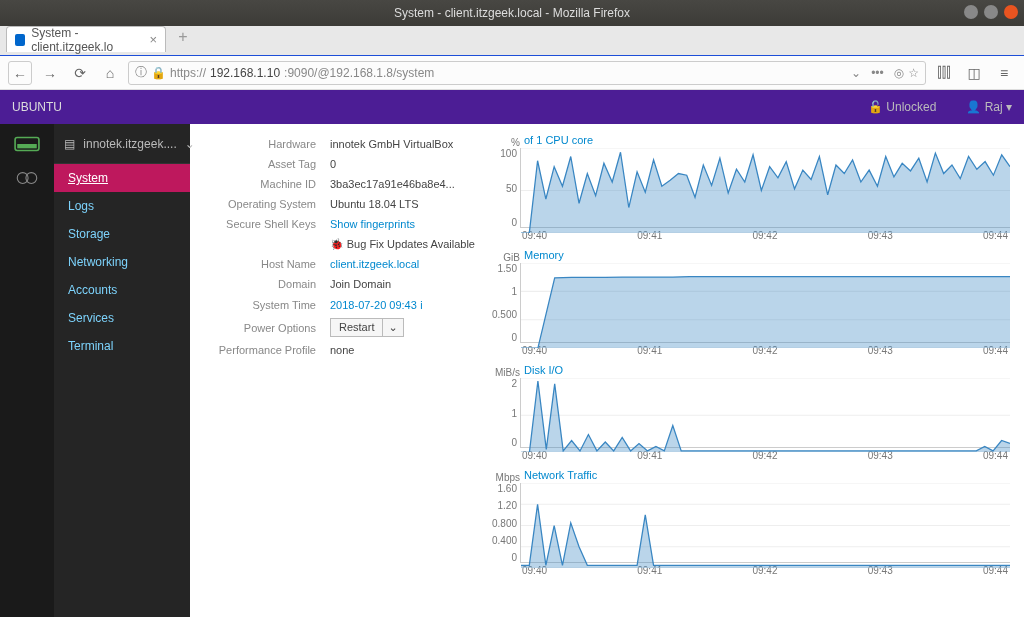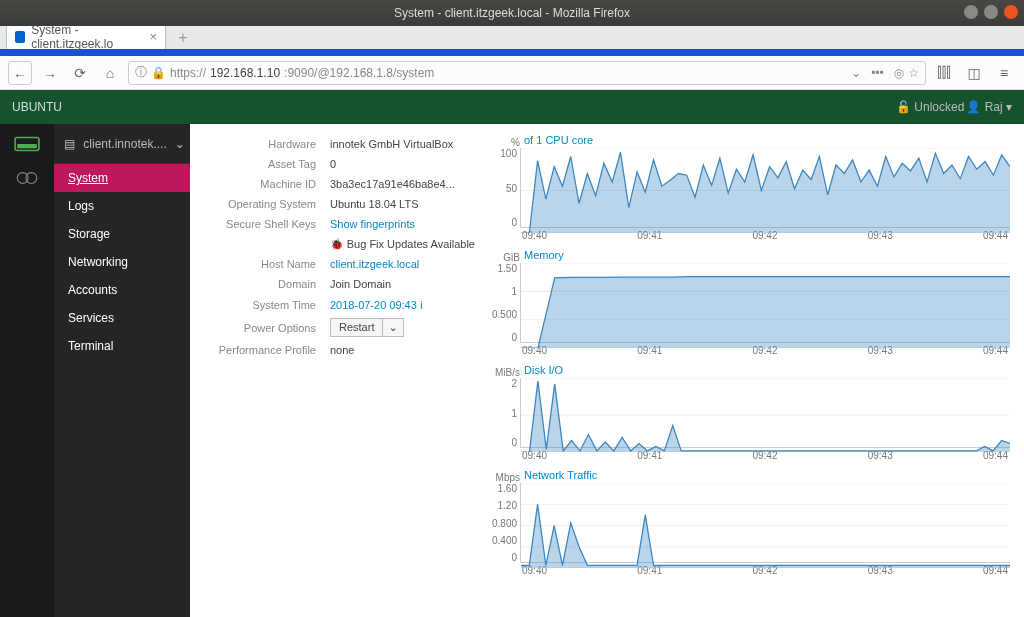--- a/index.html
+++ b/index.html
@@ -4,45 +4,45 @@
 <style>
 * { margin: 0; padding: 0; box-sizing: border-box; font-family: "Helvetica Neue", Helvetica, Arial, sans-serif; }
 body { width: 1024px; height: 617px; background: #2c001e; overflow: hidden; }
 
 
 .titlebar { height: 26px; background: linear-gradient(#484743,#3c3b37); color: #ddd; display: flex; align-items: center; justify-content: center; font-size: 12px; position: relative; }
 .win-controls { position: absolute; right: 6px; top: 5px; display: flex; gap: 6px; }
 .win-btn { width: 14px; height: 14px; border-radius: 50%; }
 
 
-.tabstrip { height: 30px; background: #e8e8e8; display: flex; align-items: flex-end; border-bottom: 7px solid #1d4ed8; }
+.tabstrip { height: 30px; background: #e8e8e8; display: flex; border-bottom: 1px solid #1d4ed8; }
 .tab { height: 26px; background: #fff; border: 1px solid #bbb; border-bottom: none; border-radius: 4px 4px 0 0; display: flex; align-items: center; padding: 0 8px; font-size: 12px; color: #555; margin-left: 6px; max-width: 160px; }
 .tab .favicon { width: 12px; height: 12px; background: #06c; border-radius: 2px; margin-right: 6px; }
 .tab-close { margin-left: 6px; font-size: 13px; color: #888; }
 .newtab { width: 22px; height: 22px; margin-left: 6px; display: flex; align-items: center; justify-content: center; color: #999; font-size: 16px; }
 
 
 .navbar { height: 34px; background: #fcfcfc; border-bottom: 1px solid #ddd; display: flex; align-items: center; padding: 0 8px; gap: 6px; }
 .nav-ic { width: 24px; height: 24px; display: flex; align-items: center; justify-content: center; color: #666; font-size: 14px; }
 .urlbar { flex: 1; height: 24px; border: 1px solid #ccc; border-radius: 3px; display: flex; align-items: center; padding: 0 6px; font-size: 12px; color: #888; gap: 4px; }
 .urlbar .lock { color: #3a8f3a; }
 .urlbar .bold { color: #444; }
 
 
-.cp-header { height: 34px; background: #14532d; display: flex; align-items: center; padding: 0 12px; color: #ddd; font-size: 12px; }
+.cp-header { height: 34px; background: #4c1d95; display: flex; align-items: center; padding: 0 12px; color: #ddd; font-size: 12px; }
 .cp-header .brand { font-weight: 500; }
-.cp-header .right { margin-left: auto; display: flex; align-items: center; gap: 2px; color: #bbb; justify-content: space-between; }
+.cp-header .right { margin-left: auto; display: flex; align-items: center; gap: 30px; color: #bbb; justify-content: space-between; }
 
 
 .workspace { display: flex; height: calc(617px - 26px - 30px - 34px - 34px); background: #fff; }
 .left-rail { width: 54px; background: #1a1a1a; display: flex; flex-direction: column; align-items: center; padding-top: 10px; gap: 14px; }
 .rail-ic { width: 26px; height: 20px; }
 .sidebar { width: 136px; background: #252525; color: #bbb; font-size: 12px; }
 .host-row { height: 40px; display: flex; align-items: center; padding: 0 10px; gap: 8px; border-bottom: 1px solid #333; }
-.nav-item { padding: 7px 14px; cursor: pointer; color: #ffffff; }
+.nav-item { padding: 7px 14px; cursor: pointer; color: #7dd3fc; }
 .nav-item.active { background: #be185d; color: #fff; text-decoration: underline; }
 
 .content { flex: 1; display: flex; padding: 10px 14px 0 14px; overflow: hidden; }
 .info-col { width: 280px; font-size: 11px; color: #666; }
 .info-row { display: flex; padding: 3px 0; min-height: 20px; align-items: center; }
 .info-label { width: 126px; text-align: right; padding-right: 14px; color: #888; }
 .info-val { color: #444; }
 .info-val .link { color: #0088ce; cursor: pointer; }
 .restart-btn { display: inline-flex; }
 .restart-btn span { border: 1px solid #bbb; padding: 2px 8px; background: #f6f6f6; font-size: 11px; }
@@ -120,21 +120,21 @@
       </svg>
     <svg class="rail-ic" viewBox="0 0 24 16">
         <circle cx="8" cy="8" r="5" fill="none" stroke="#888"></circle>
         <circle cx="16" cy="8" r="5" fill="none" stroke="#888"></circle>
       </svg>
   </div>
 
   <div class="sidebar">
     <div class="host-row">
       <span>▤</span>
-      <span>client.innotek....</span>
+      <span>innotek.itzgeek....</span>
       <span style="margin-left:auto">⌄</span>
     </div>
     <div id="sidebar-items">
         <div class="nav-item active">System</div>
         <div class="nav-item">Logs</div>
         <div class="nav-item">Storage</div>
         <div class="nav-item">Networking</div>
         <div class="nav-item">Accounts</div>
         <div class="nav-item">Services</div>
         <div class="nav-item" style="">Terminal</div>

